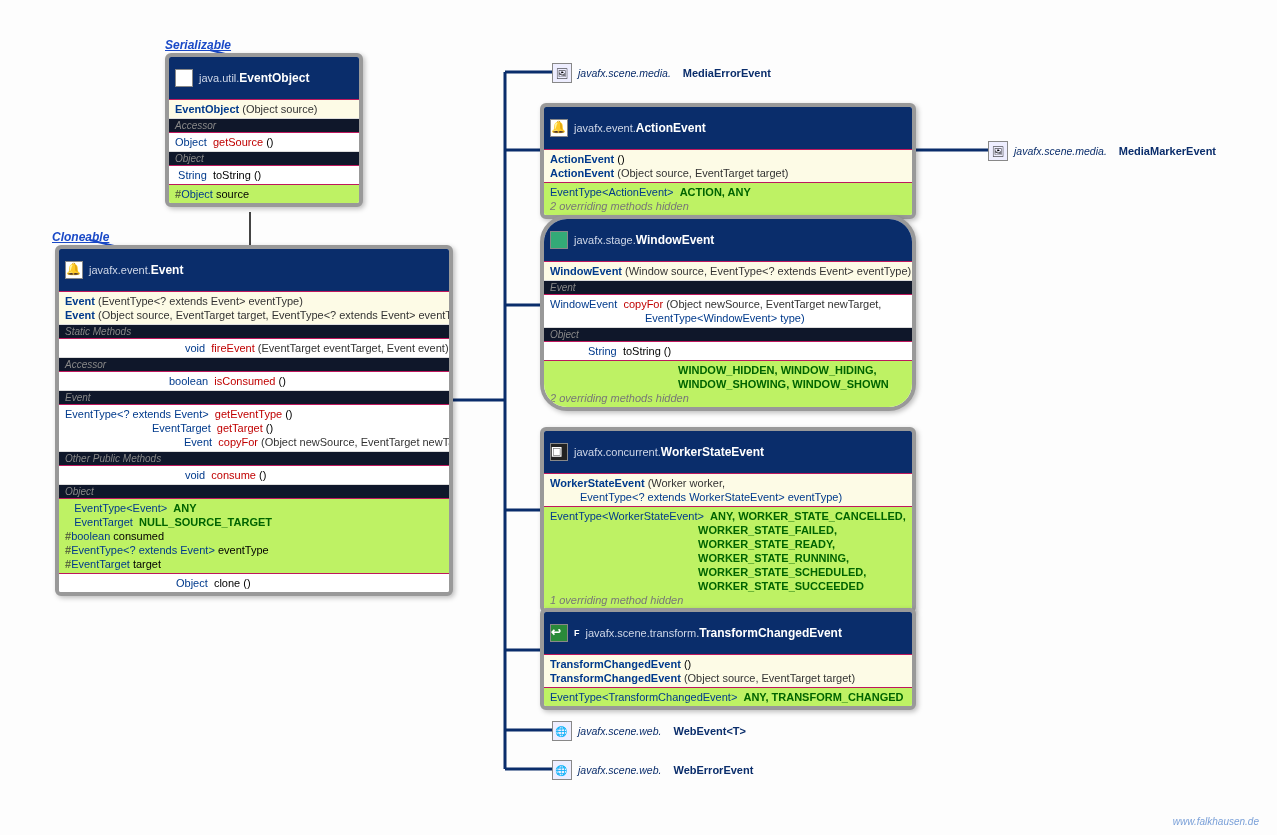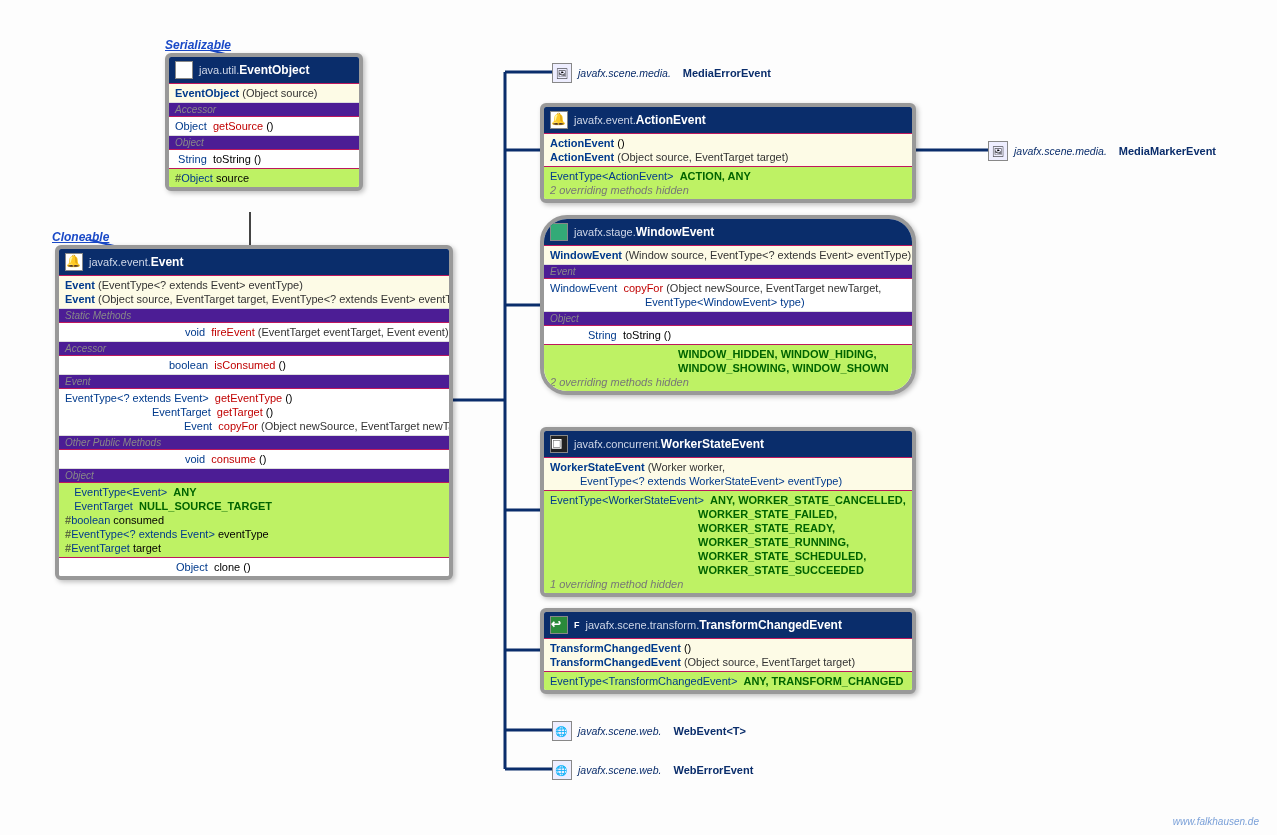--- a/index.html
+++ b/index.html
@@ -17,21 +17,21 @@
     border: 4px solid #999;
     border-radius: 6px;
     background: #fff;
     box-shadow: 2px 2px 5px rgba(0,0,0,0.25);
     overflow: hidden;
   }
   .box-header {
     background: #0a2d6b;
     color: #fff;
     font-weight: bold;
-    padding: 4px 6px;
+    padding: 12px 6px;
     display: flex;
     align-items: center;
     gap: 6px;
     font-size: 12px;
   }
   .box-header .pkg { color: #cfd7e8; font-weight: normal; font-size: 11px;}
   .icon-box {
     width: 16px; height: 16px; display:inline-block;
     border:1px solid #888; background:#fff;
   }
@@ -39,21 +39,21 @@
     padding: 2px 6px;
     border-top: 1px solid #be185d;
   }
   .section.yellow { background: #fdfbe6; }
   .section.cream { background: #bef264; }
   .section.white { background: #fff; }
   .section-label {
     color: #888; font-style: italic; font-size: 10px;
     padding: 1px 6px;
     border-top: 1px solid #ddd;
-    background: #4c1d95;
+    background: #0f172a;
   }
   .row { padding: 1px 0; white-space: nowrap; }
   .kw-type { color: #003a8c; }
   .kw-blue { color: #003a8c; font-weight: bold; }
   .kw-red { color: #c00000; }
   .kw-green { color: #006400; font-weight: bold; }
   .kw-italic { font-style: italic; color:#777;}
   .hash { color:#5a6b3e; font-weight:bold; }
   .interface-label {
     position: absolute;

